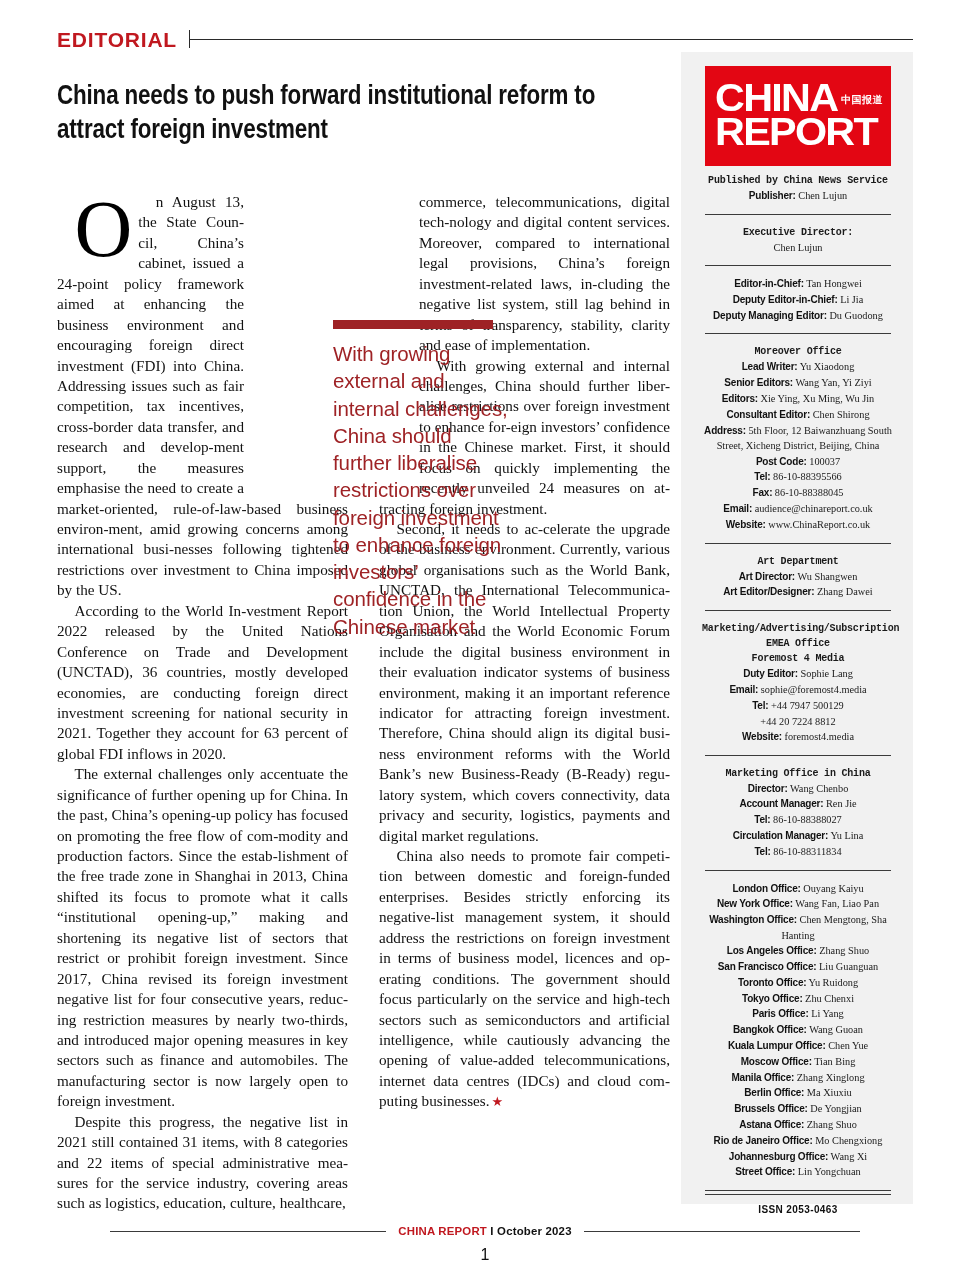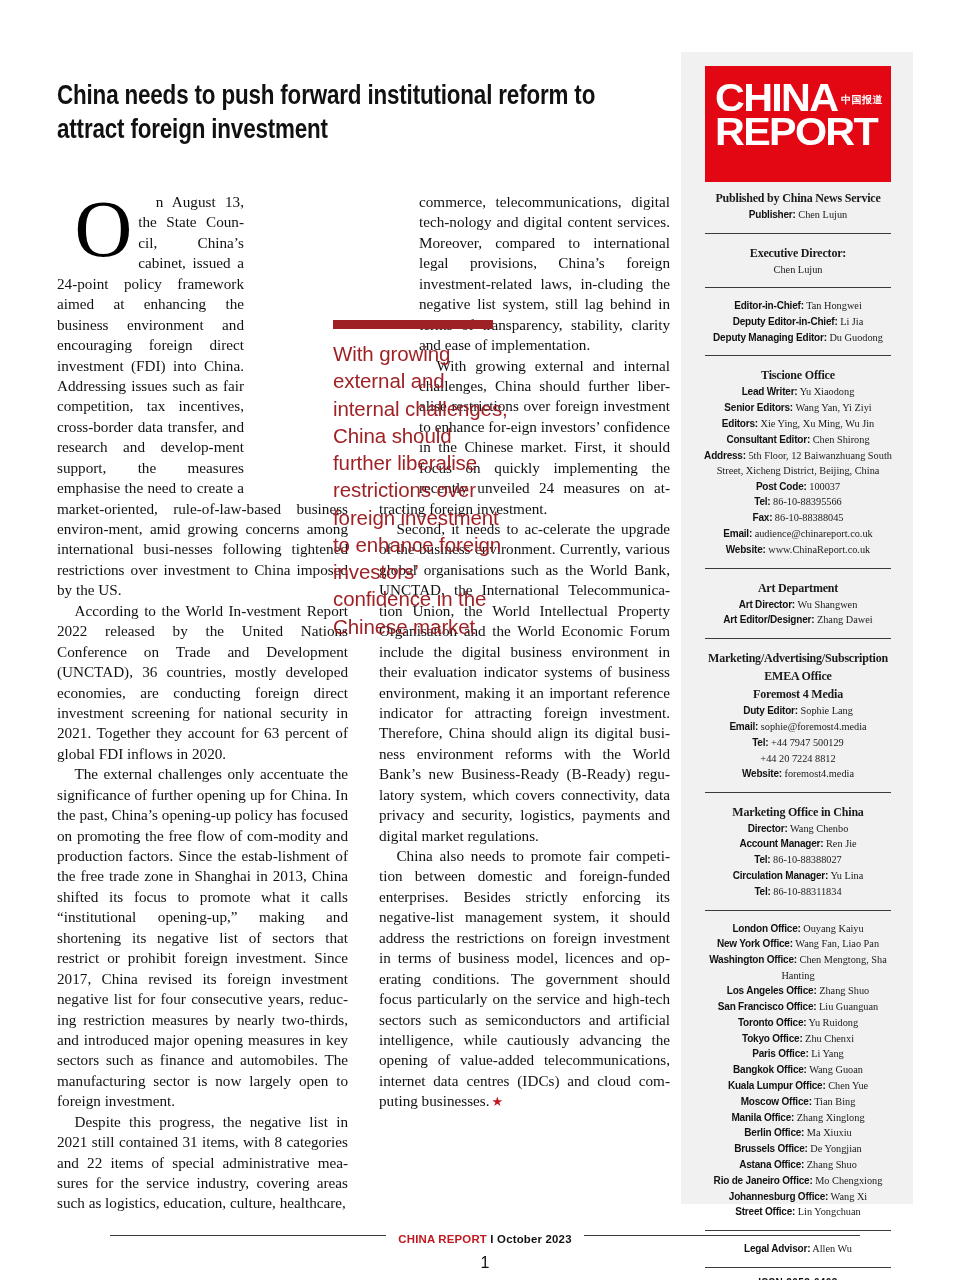--- a/index.html
+++ b/index.html
@@ -165,21 +165,21 @@
   .masthead {
     position: absolute;
     left: 700px;
     top: 66px;
     width: 196px;
     text-align: center;
   }
 
   .logo-box {
     width: 186px;
-    height: 116px;
+    height: 100px;
     background: #e30613;
     margin: 0 auto 0 auto;
     position: relative;
     overflow: hidden;
   }
   .logo-china, .logo-report {
     position: absolute;
     left: 10px;
     color: #ffffff;
     font-family: "Liberation Sans", sans-serif;
@@ -228,23 +228,23 @@
     padding: 0 2px;
   }
   .ms-line b, .ms-head {
     font-family: "Liberation Sans", sans-serif;
     font-weight: bold;
     font-size: 10px;
     color: #111;
     letter-spacing: -0.2px;
   }
   .ms-head-only {
-    font-family: Liberation Serif, serif;
-    font-weight: bold;
-    font-size: 12px;
+    font-family: Liberation Mono, monospace;
+    font-weight: bold;
+    font-size: 10px;
     letter-spacing: -0.2px;
     line-height: 1.5;
   }
   .ms-issn {
     font-family: "Liberation Sans", sans-serif;
     font-weight: bold;
     font-size: 10px;
     letter-spacing: 0.4px;
     padding: 6px 0 4px 0;
   }
@@ -269,38 +269,41 @@
     flex: 0 0 auto;
     width: 276px;
   }
   .footer-center {
     font-family: "Liberation Sans", sans-serif;
     font-weight: bold;
     font-size: 11.4px;
     padding: 0 12px;
     white-space: nowrap;
     letter-spacing: 0.2px;
-    margin-top: 8px;
   }
   .footer-center .fc-red { color: #c0181f; }
   .footer-center .fc-dark { color: #111; }
   .page-number {
     font-family: "Liberation Sans", sans-serif;
     font-size: 16px;
     color: #111;
     margin-top: 9px;
   }
 </style>
 </head>
 <body>
 
 <div class="page">
 
   <div class="sidebar-panel"></div>
 
+  <div class="editorial-header">
+    <div class="editorial-kicker">EDITORIAL</div>
+    <div class="editorial-rule-wrap"></div>
+  </div>
 
   <h1 class="headline">China needs to push forward institutional reform to attract foreign investment</h1>
 
   <div class="article">
 
     <div class="col col-left">
         <div style="float: right; width: 104px; height: 300px;"></div>
       <p><span class="dropcap">O</span><span>n August 13, the State Coun-cil, China’s cabinet, issued a 24-point policy framework aimed at enhancing the business environment and encouraging foreign direct investment (FDI) into China. Addressing issues such as fair competition, tax incentives, cross-border data transfer, and research and develop-ment support, the measures emphasise the need to create a market-oriented, rule-of-law-based business environ-ment, amid growing concerns among international busi-nesses following tightened restrictions over investment to China imposed by the US.</span></p>
       <p>According to the World In-vestment Report 2022 released by the United Nations Conference on Trade and Development (UNCTAD), 36 countries, mostly developed economies, are conducting foreign direct investment screening for national security in 2021. Together they account for 63 percent of global FDI inflows in 2020.</p>
       <p>The external challenges only accentuate the significance of further opening up for China. In the past, China’s opening-up policy has focused on promoting the free flow of com-modity and production factors. Since the estab-lishment of the free trade zone in Shanghai in 2013, China shifted its focus to promote what it calls “institutional opening-up,” making and shortening its negative list of sectors that restrict or prohibit foreign investment. Since 2017, China revised its foreign investment negative list for four consecutive years, reduc-ing restriction measures by nearly two-thirds, and introduced major opening measures in key sectors such as finance and automobiles. The manufacturing sector is now largely open to foreign investment.</p>
@@ -345,21 +348,21 @@
 
     <div class="ms-block">
       <div class="ms-line"><b>Editor-in-Chief:</b> <span>Tan Hongwei</span></div>
       <div class="ms-line"><b>Deputy Editor-in-Chief:</b> <span>Li Jia</span></div>
       <div class="ms-line"><b>Deputy Managing Editor:</b> <span>Du Guodong</span></div>
     </div>
 
     <div class="ms-rule"></div>
 
     <div class="ms-block">
-      <div class="ms-line ms-head-only">Tiscione Office</div>
+      <div class="ms-line ms-head-only">Moreover Office</div>
       <div class="ms-line"><b>Lead Writer:</b> <span>Yu Xiaodong</span></div>
       <div class="ms-line"><b>Senior Editors:</b> <span>Wang Yan, Yi Ziyi</span></div>
       <div class="ms-line"><b>Editors:</b> <span>Xie Ying, Xu Ming, Wu Jin</span></div>
       <div class="ms-line"><b>Consultant Editor:</b> <span>Chen Shirong</span></div>
       <div class="ms-line"><b>Address:</b> <span>5th Floor, 12 Baiwanzhuang South</span></div>
       <div class="ms-line">Street, Xicheng District, Beijing, China</div>
       <div class="ms-line"><b>Post Code:</b> <span>100037</span></div>
       <div class="ms-line"><b>Tel:</b> <span>86-10-88395566</span></div>
       <div class="ms-line"><b>Fax:</b> <span>86-10-88388045</span></div>
       <div class="ms-line"><b>Email:</b> <span>audience@chinareport.co.uk</span></div>
@@ -416,23 +419,20 @@
       <div class="ms-line"><b>Berlin Office:</b> <span>Ma Xiuxiu</span></div>
       <div class="ms-line"><b>Brussels Office:</b> <span>De Yongjian</span></div>
       <div class="ms-line"><b>Astana Office:</b> <span>Zhang Shuo</span></div>
       <div class="ms-line"><b>Rio de Janeiro Office:</b> <span>Mo Chengxiong</span></div>
       <div class="ms-line"><b>Johannesburg Office:</b> <span>Wang Xi</span></div>
       <div class="ms-line"><b>Street Office:</b> <span>Lin Yongchuan</span></div>
     </div>
 
     <div class="ms-rule"></div>
 
-    <div class="ms-block">
-      <div class="ms-line"><b>Legal Advisor:</b> <span>Allen Wu</span></div>
-    </div>
 
     <div class="ms-rule"></div>
 
     <div class="ms-issn">ISSN 2053-0463</div>
   </div>
 
   <div class="footer">
     <div class="footer-line">
       <div class="footer-rule"></div>
       <div class="footer-center"><span class="fc-red">CHINA REPORT</span> <span class="fc-dark">I</span> <span class="fc-dark">October  2023</span></div>

